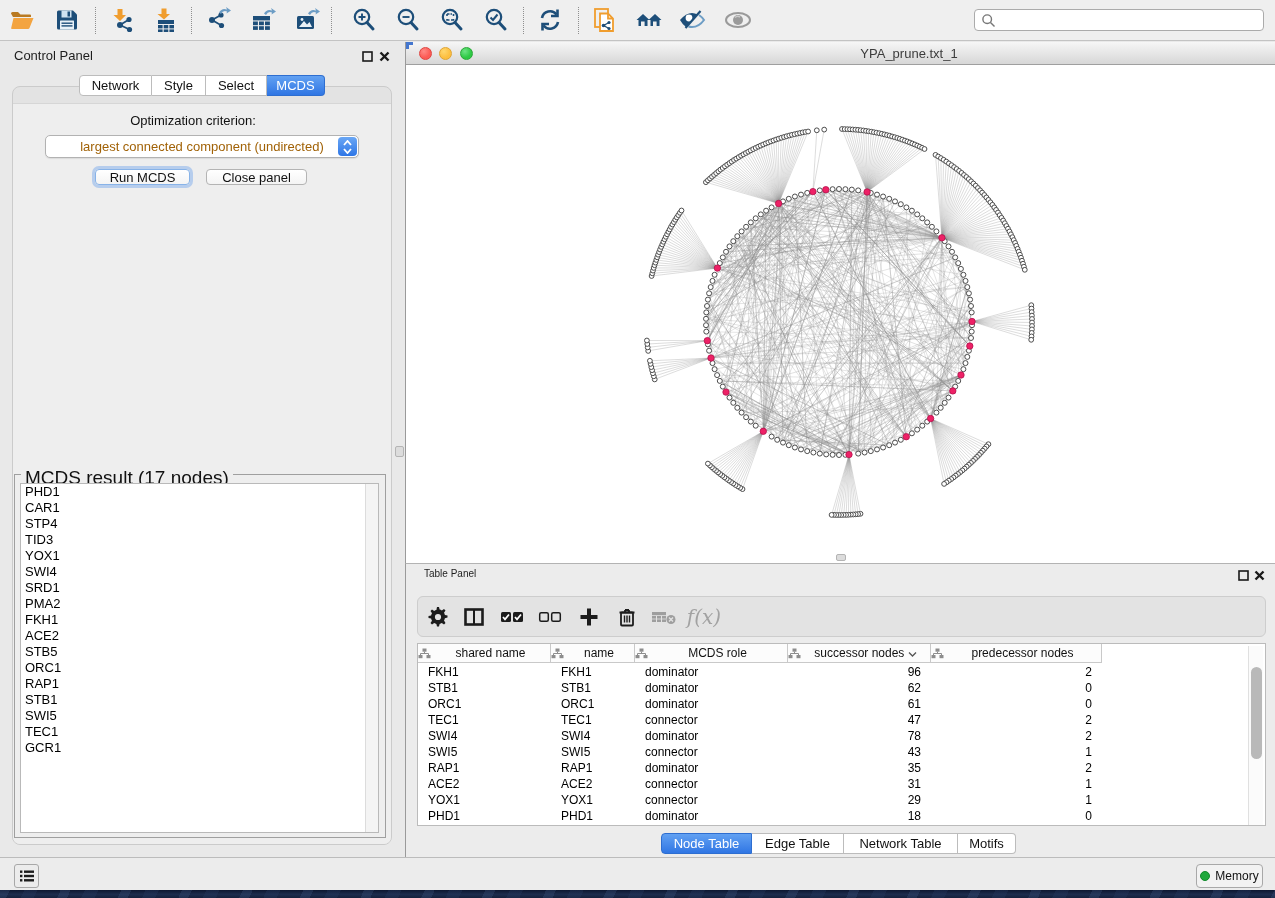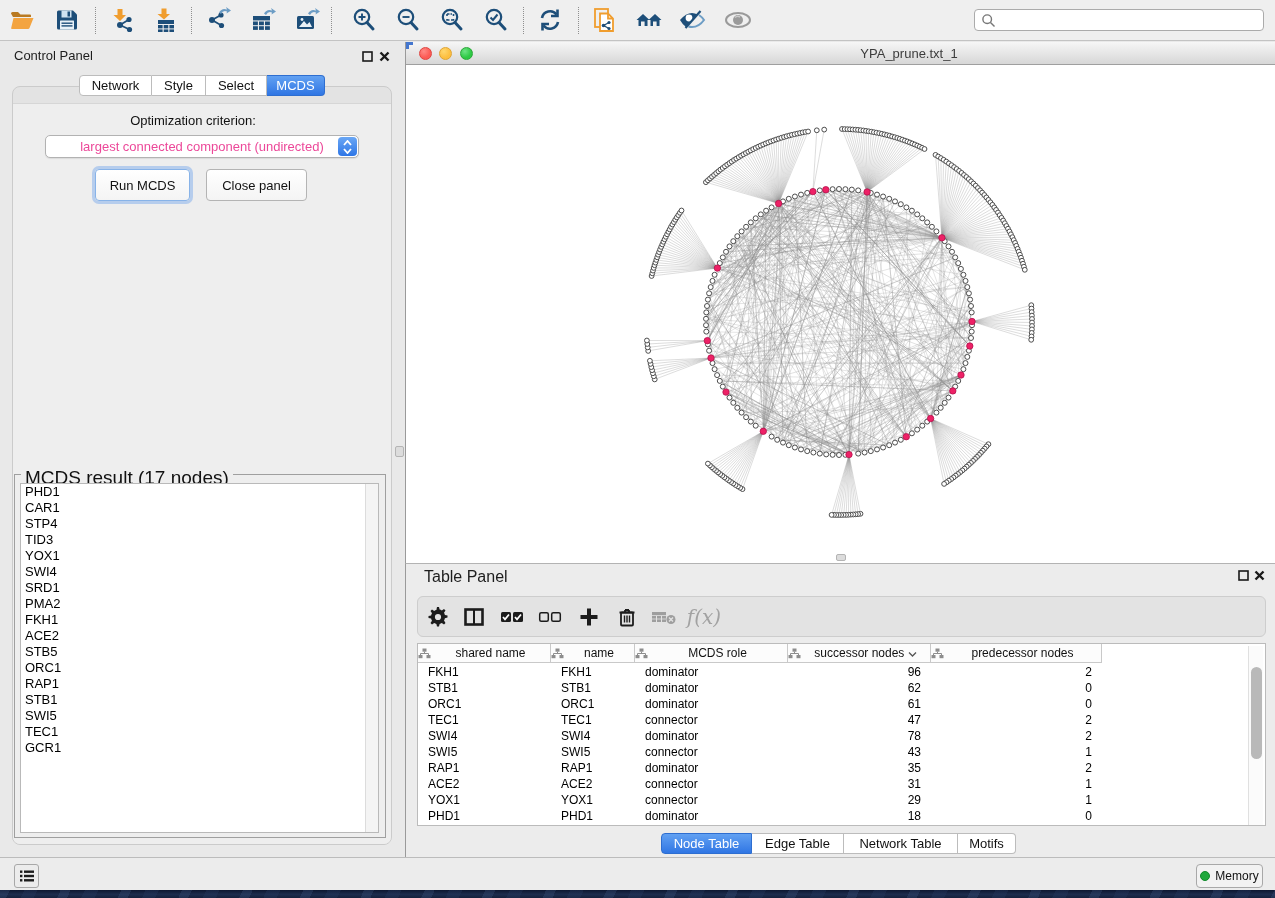--- a/index.html
+++ b/index.html
@@ -17,23 +17,23 @@
   #cp-title { left:14px; top:48px; font-size:13px; color:#1d1d1d; }
   .pan-btn { position:absolute; display:flex; align-items:center; justify-content:center; }
   #cp-tabs { position:absolute; left:79px; top:75px; height:21px; display:flex; }
   .segtab { height:21px; border:1px solid #bcbcbc; border-left:none; background:#fff; font-size:13px; display:flex; align-items:center; justify-content:center; color:#111; }
   .segtab.first { border-left:1px solid #bcbcbc; border-radius:4px 0 0 4px; }
   .segtab.last { border-radius:0 4px 4px 0; }
   .segtab.sel { background:linear-gradient(#62a1f2,#3076e4); border-color:#2e6ed0; color:#fff; }
   #cp-pane { left:12px; top:86px; width:380px; height:759px; background:#e3e3e3; border:1px solid #cbcbcb; border-radius:8px; }
   #cp-pane-inner { left:13px; top:103px; width:378px; height:741px; background:#eeeeee; border-radius:0 0 7px 7px; border-top:1px solid #d6d6d6; }
   #opt-label { left:4px; top:113px; width:378px; text-align:center; font-size:13px; color:#111; }
-  #opt-select { left:45px; top:135px; width:314px; height:23px; background:#fff; border:1px solid #b2b2b2; border-radius:5px; font-size:13px; display:flex; align-items:center; justify-content:center; color:#ec4899; box-shadow:0 1px 1px rgba(0,0,0,0.08); }
+  #opt-select { left:45px; top:135px; width:314px; height:23px; background:#fff; border:1px solid #b2b2b2; border-radius:5px; font-size:13px; display:flex; align-items:center; justify-content:center; color:#a16207; box-shadow:0 1px 1px rgba(0,0,0,0.08); }
   #opt-stepper { position:absolute; right:1px; top:1px; width:19px; height:19px; border-radius:4px; background:linear-gradient(#6aa7f5,#2e76e6); display:flex; flex-direction:column; align-items:center; justify-content:center; gap:2px; }
-  .btn { position:absolute; height:32px; background:linear-gradient(#ffffff,#f4f4f4); border:1px solid #b4b4b4; border-radius:4px; font-size:13px; color:#111; display:flex; align-items:center; justify-content:center; }
+  .btn { position:absolute; height:16px; background:linear-gradient(#ffffff,#f4f4f4); border:1px solid #b4b4b4; border-radius:4px; font-size:13px; color:#111; display:flex; align-items:center; justify-content:center; }
   #run-btn { left:95px; top:169px; width:95px; border:1px solid #88b3e8; box-shadow:0 0 0 3px rgba(125,172,235,0.5); }
   #close-btn { left:206px; top:169px; width:101px; }
   #result-box { left:14px; top:474px; width:372px; height:364px; border:1px solid #9f9f9f; }
   #result-legend { left:21px; top:467px; font-size:19px; background:#eeeeee; padding:0 4px; color:#111; }
   #result-list { left:20px; top:483px; width:359px; height:350px; background:#fff; border:1px solid #b9b9b9; overflow:hidden; }
   #result-scroll { position:absolute; right:0; top:0; width:13px; height:100%; background:#f4f4f4; border-left:1px solid #dcdcdc; }
   .result-item { font-size:13px; line-height:16px; padding-left:4px; color:#000; }
 
   
   #net-window { left:405px; top:42px; width:870px; height:521px; border-left:1px solid #9a9a9a; background:#fff; }
@@ -42,21 +42,21 @@
   #net-title { position:absolute; left:0; top:4px; width:1006px; text-align:center; font-size:13px; color:#3c3c3c; }
   #net-canvas { position:absolute; left:1px; top:24px; width:869px; height:497px; background:#fff; }
   #blue-corner { position:absolute; left:0; top:0; width:7px; height:7px; border-left:3px solid #4477cf; border-top:3px solid #4477cf; }
 
   
   #vsplit-grip { left:395px; top:446px; width:9px; height:11px; background:#dcdcdc; border:1px solid #b4b4b4; border-radius:2px; }
   #hsplit-grip { left:836px; top:554px; width:10px; height:7px; background:#dcdcdc; border:1px solid #b4b4b4; border-radius:2px; }
 
   
   #table-panel { left:405px; top:563px; width:870px; height:294px; background:#ececec; border-left:1px solid #9a9a9a; border-top:1px solid #b3b3b3; }
-  #tp-title { left:424px; top:568px; font-size:16px; color:#1d1d1d; }
+  #tp-title { left:424px; top:568px; font-size:10px; color:#1d1d1d; }
   #tp-toolbar { left:417px; top:596px; width:849px; height:41px; background:#e3e3e3; border:1px solid #cdcdcd; border-radius:6px; }
   .tpicon { position:absolute; top:602px; width:30px; height:30px; display:flex; align-items:center; justify-content:center; }
   #tbl { left:417px; top:643px; width:849px; height:183px; background:#fff; border:1px solid #bbbbbb; }
   #tbl-header { position:absolute; left:0; top:0; height:33px; display:flex; }
   .th { height:19px; background:#fcfcfc; border-right:1px solid #c9c9c9; border-bottom:1px solid #c9c9c9; display:flex; align-items:center; font-size:12px; color:#111; position:relative; }
   .th .lbl { flex:1; text-align:center; }
   #tbl-rows { position:absolute; left:0; top:20px; width:830px; }
   .tr { height:16px; display:flex; font-size:12px; align-items:center; color:#000; }
   .td { overflow:hidden; white-space:nowrap; }
   .td.c1 { width:133px; padding-left:10px; }

